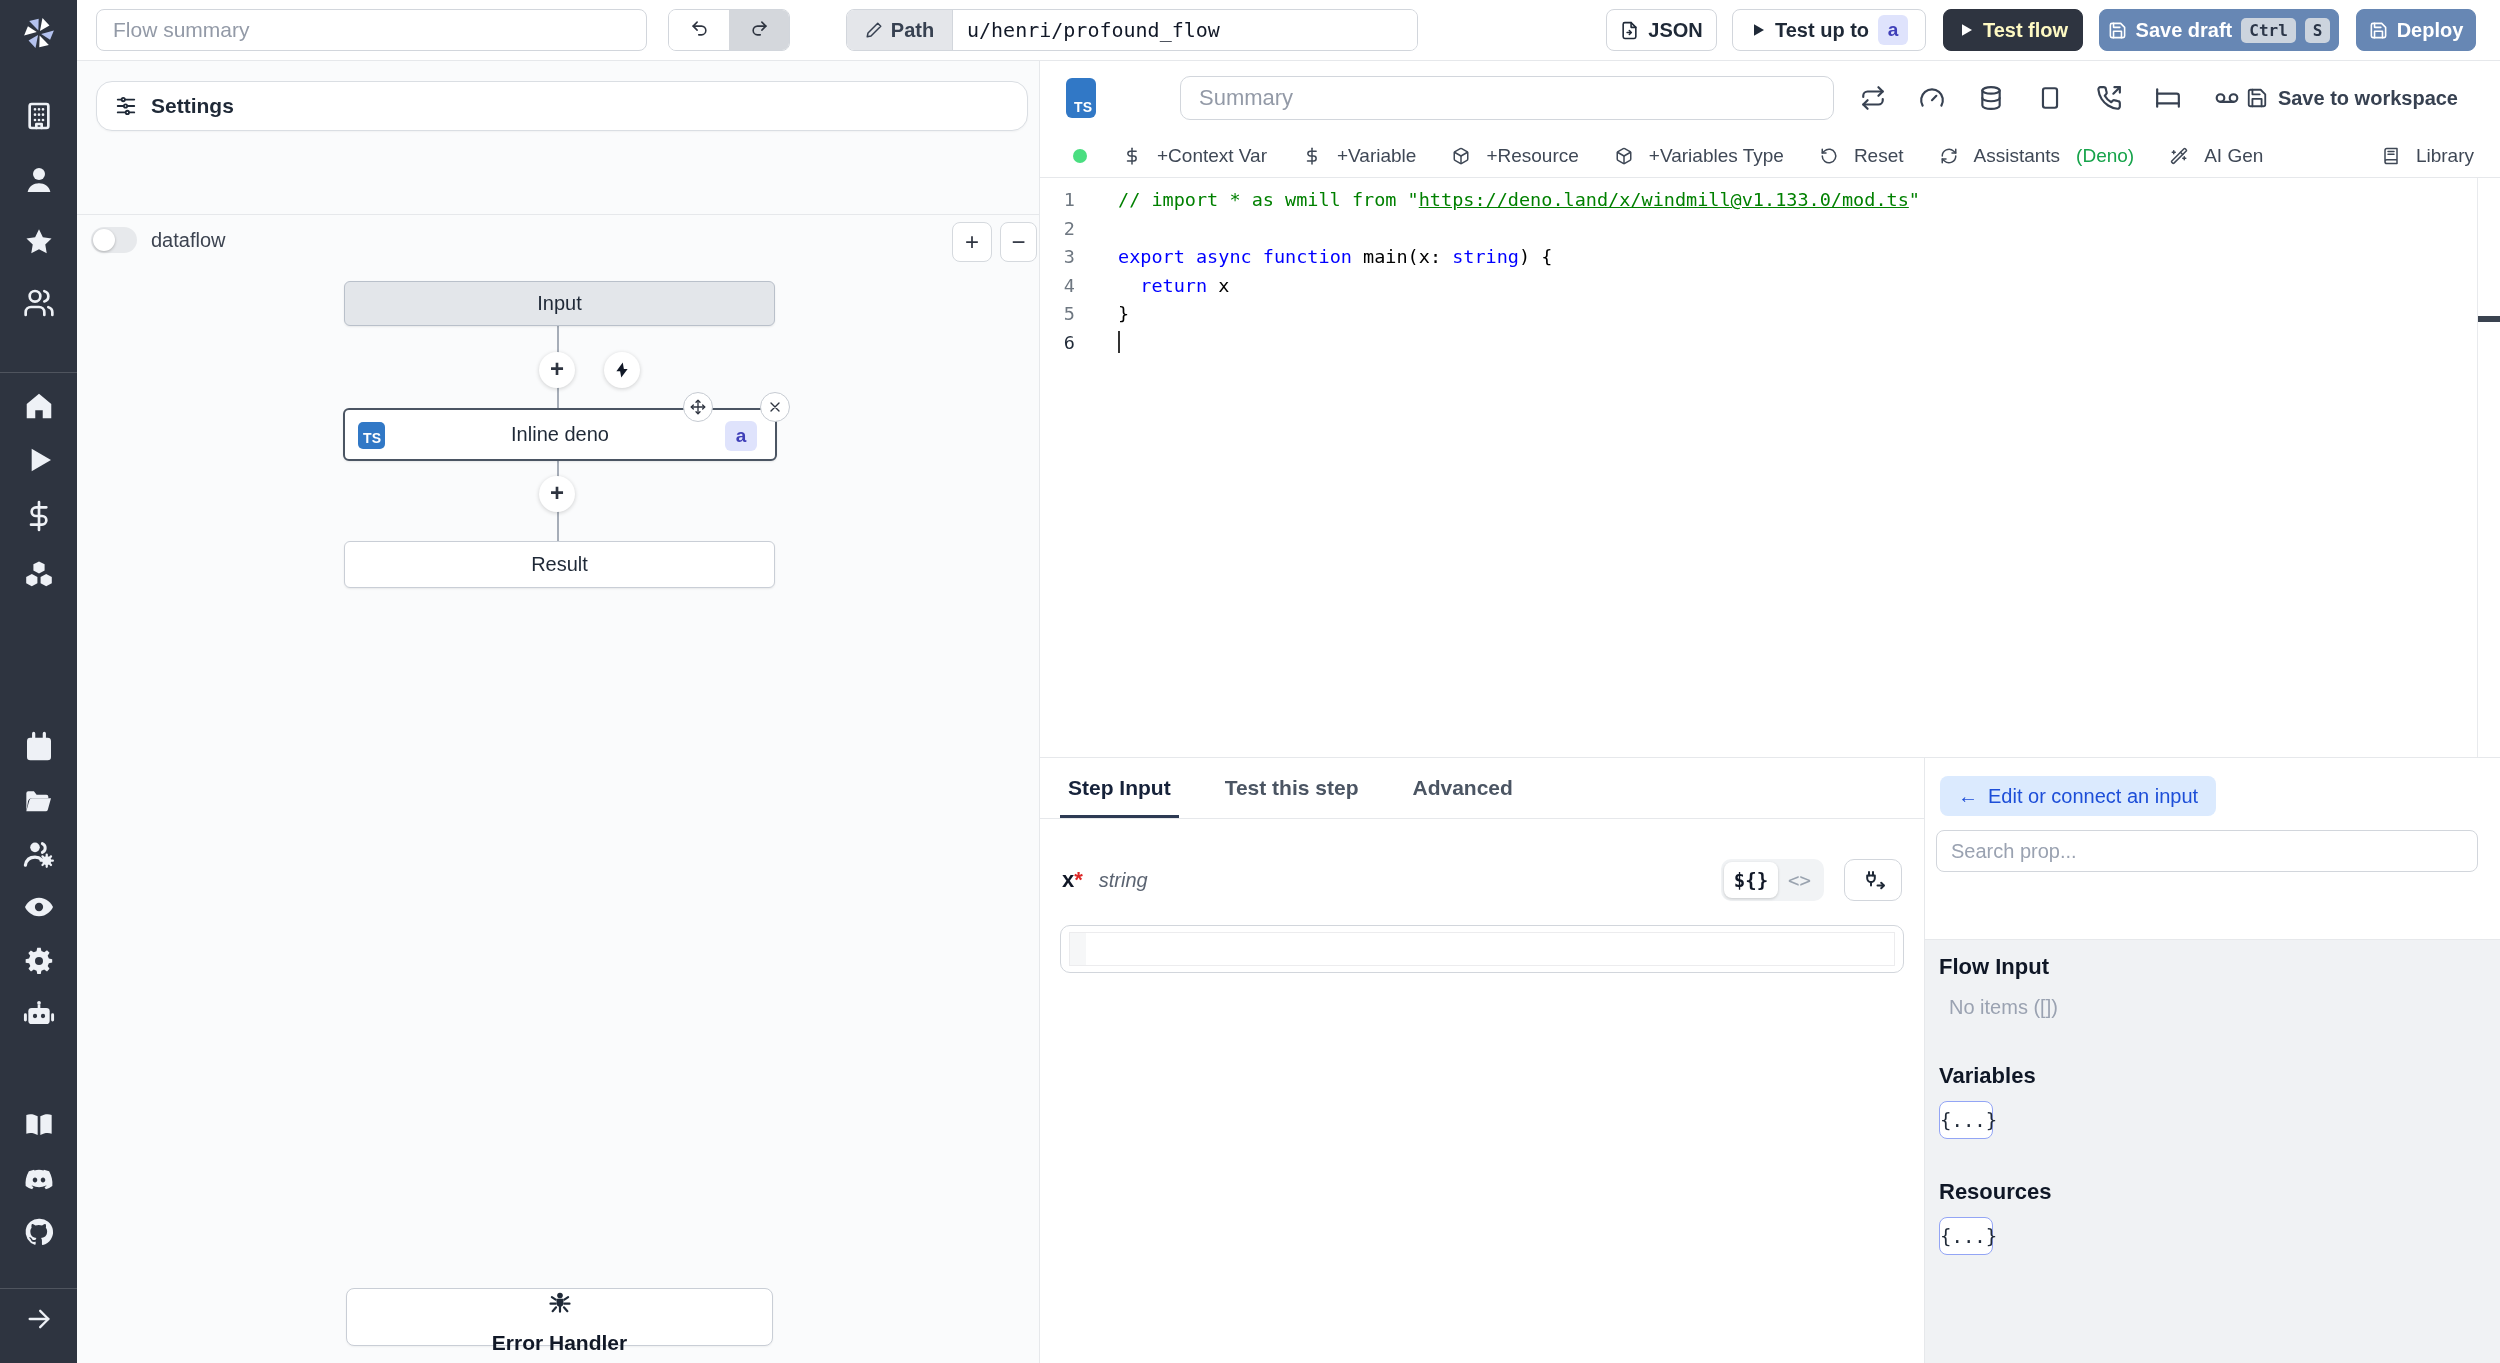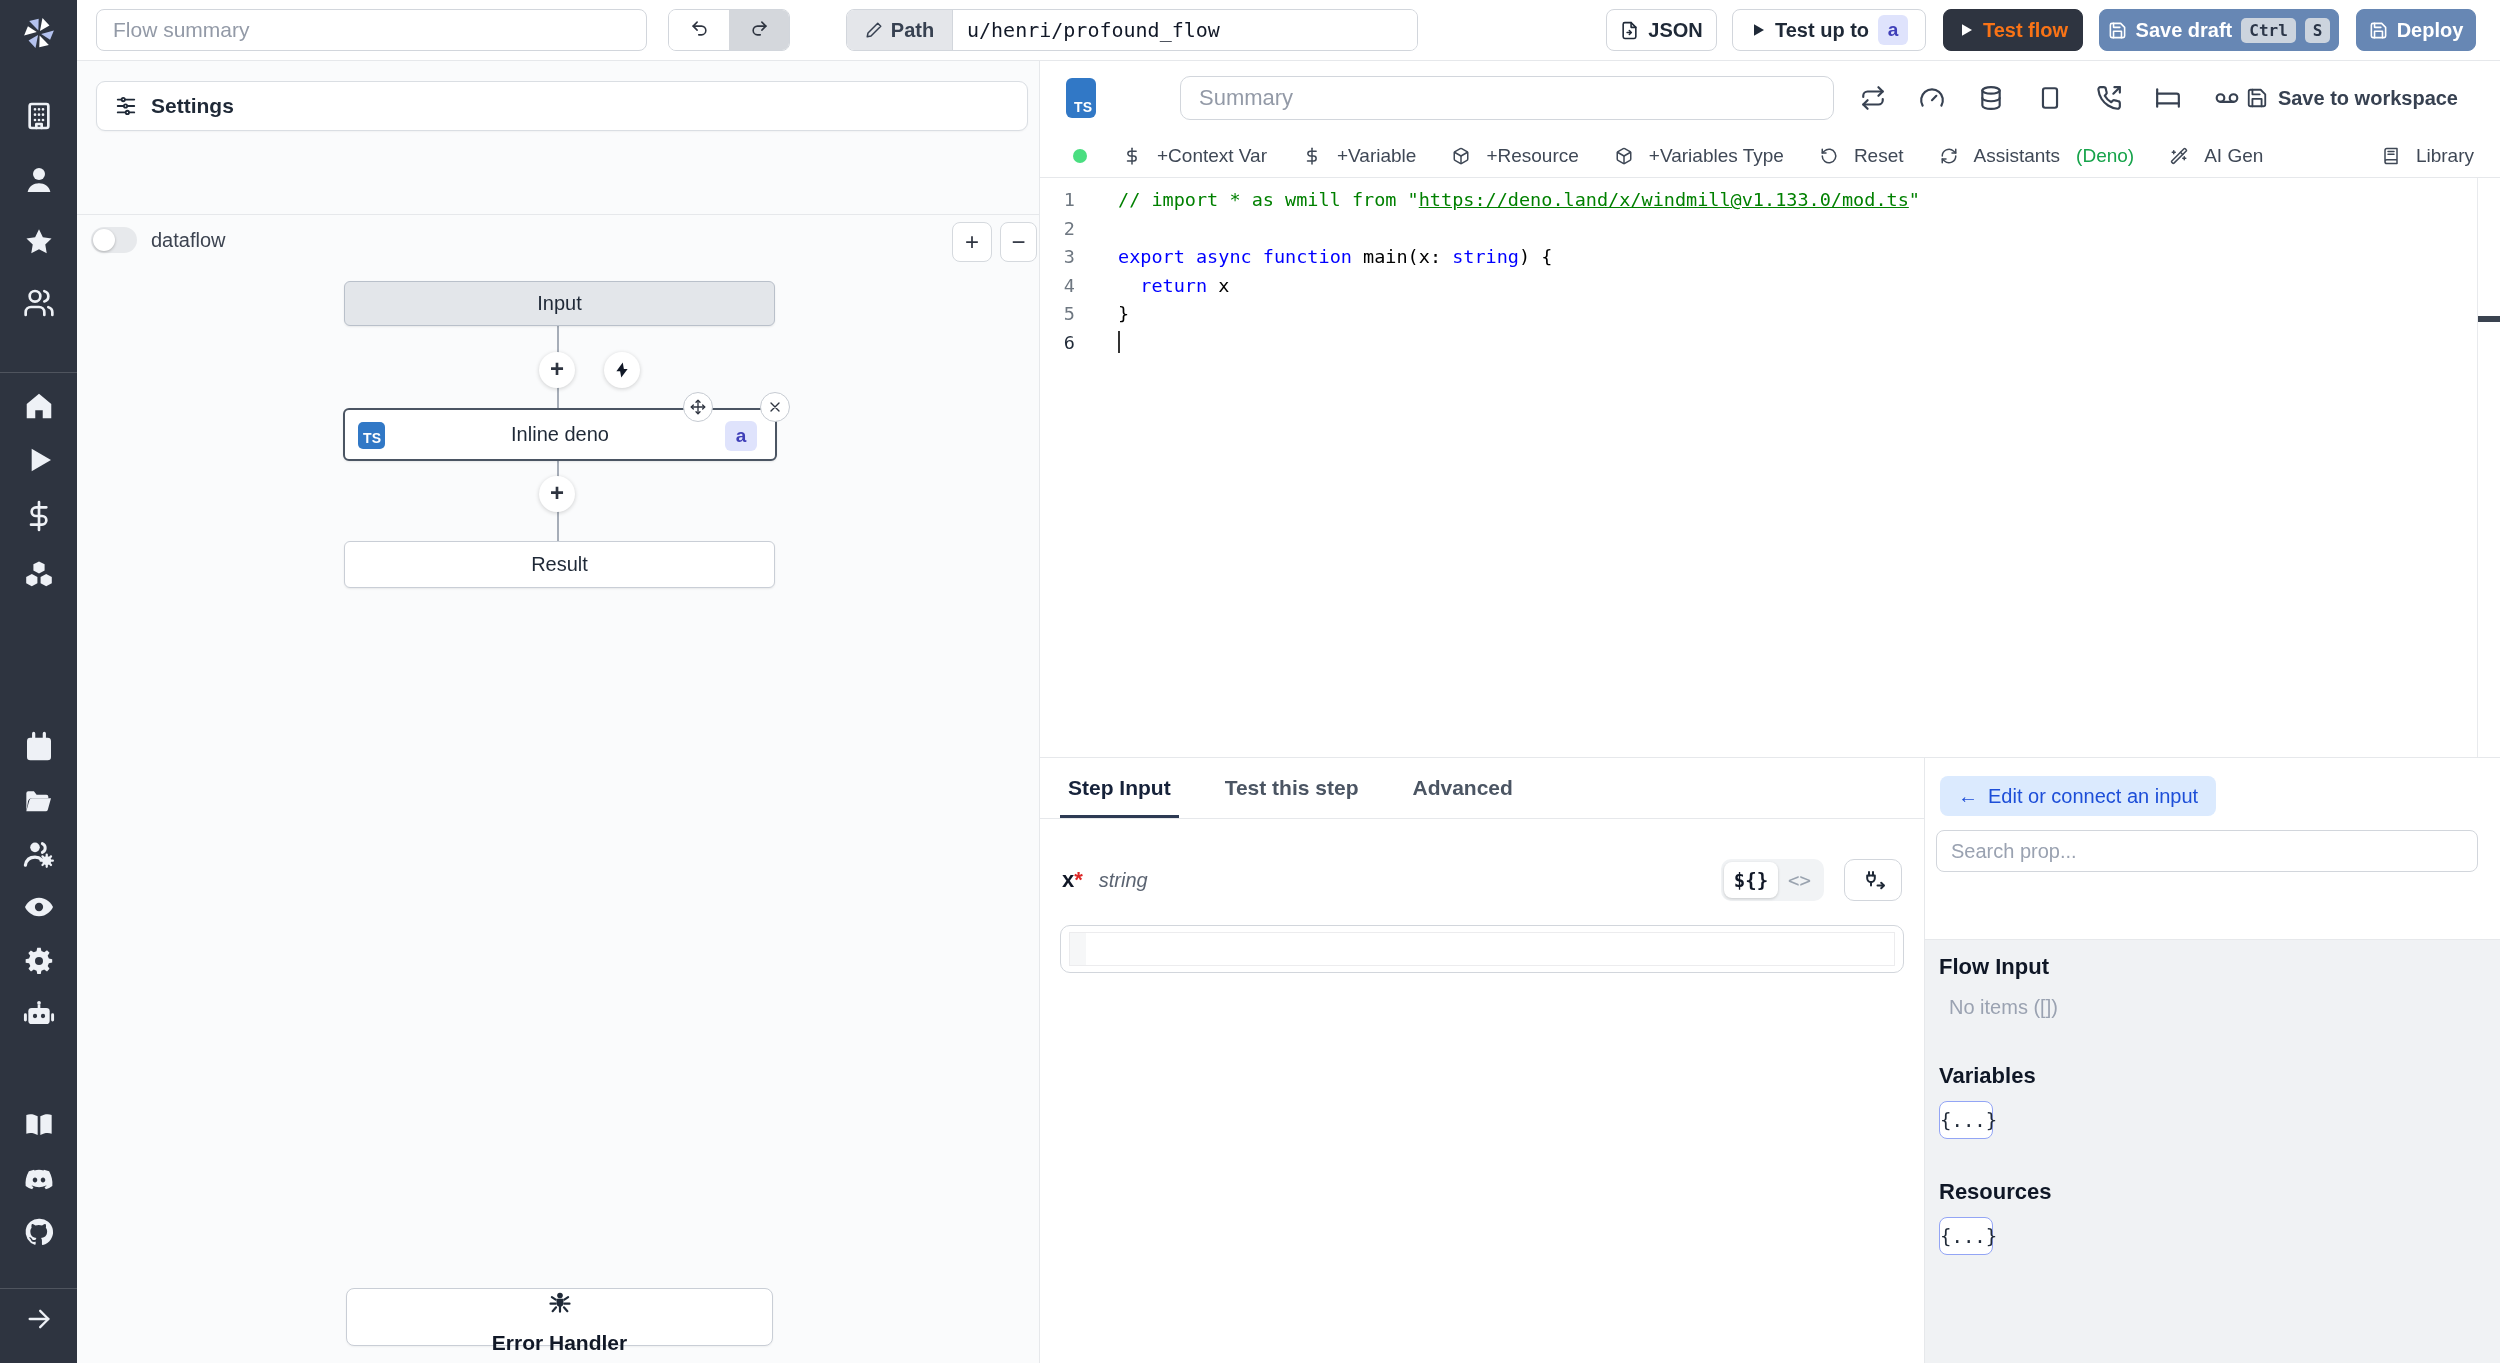--- a/index.html
+++ b/index.html
@@ -22,27 +22,27 @@
   .undo-group { left:591px; width:122px; display:flex; border:1px solid #d2d6dc; border-radius:8px; overflow:hidden; }
   .undo-group button { flex:1; border:none; background:#fff; font-size:23px; color:#2e3440; cursor:pointer; line-height:1; }
   .undo-group button.pressed { background:#d4d7dc; }
   .path-group { left:769px; width:572px; display:flex; border:1px solid #d2d6dc; border-radius:8px; overflow:hidden; background:#fff; }
   .path-chip { width:106px; background:#e4e6ea; display:flex; align-items:center; justify-content:center; gap:8px; font-size:20px; font-weight:600; color:#374151; border-right:1px solid #d2d6dc; }
   .path-chip svg { width:18px; height:18px; }
   .path-val { flex:1; border:none; outline:none; font-family:"DejaVu Sans Mono",monospace; font-size:20px; color:#111827; padding:0 14px; }
   .tb-btn { display:flex; align-items:center; justify-content:center; gap:9px; border:1px solid #d2d6dc; background:#fff; border-radius:8px; font-size:20px; font-weight:600; color:#1f2937; cursor:pointer; font-family:"Liberation Sans",sans-serif; }
   .tb-btn svg { width:19px; height:19px; }
   .badge-a { background:#dfe3fc; color:#3f3fb8; border-radius:6px; width:30px; height:30px; display:flex; align-items:center; justify-content:center; font-size:19px; font-weight:700; }
-  .btn-dark { background:#2e3440; border-color:#2e3440; color:#f97316; }
+  .btn-dark { background:#2e3440; border-color:#2e3440; color:#fef9c3; }
   .btn-steel { background:#6787b4; border-color:#6787b4; color:#fff; }
   .kbd { background:#ccd4de; color:#2b3648; border-radius:5px; font-family:"DejaVu Sans Mono",monospace; font-size:16px; padding:3px 8px; font-weight:700; }
 
   
   .flow { position:absolute; left:77px; top:61px; width:963px; height:1302px; background:#fafbfc; border-right:1px solid #e6e8eb; }
-  .panel-btn { position:absolute; left:19px; width:932px; height:50px; background:#fff; border:1px solid #dadee3; border-radius:9px; display:flex; align-items:center; gap:14px; padding:0 18px; font-size:21px; font-weight:700; color:#1f2937; cursor:pointer; box-shadow:0 1px 2px rgba(0,0,0,.04); }
+  .panel-btn { position:absolute; left:19px; width:932px; height:50px; background:#fff; border:1px solid #dadee3; border-radius:16px; display:flex; align-items:center; gap:14px; padding:0 18px; font-size:21px; font-weight:700; color:#1f2937; cursor:pointer; box-shadow:0 1px 2px rgba(0,0,0,.04); }
   .panel-btn svg { width:22px; height:22px; color:#1f2937; }
   .flow-div { position:absolute; left:0; top:153px; width:963px; height:1px; background:#e6e8eb; }
   .toggle { border-radius:999px; background:#e7e9ec; position:relative; cursor:pointer; }
   .toggle .knob { position:absolute; top:2px; left:2px; background:#fff; border-radius:50%; box-shadow:0 1px 3px rgba(0,0,0,.25); }
   .dataflow-label { position:absolute; left:74px; top:166px; height:26px; display:flex; align-items:center; font-size:20px; color:#3c4350; }
   .zoom-btn { position:absolute; top:161px; height:40px; background:#fff; border:1px solid #d5d9de; border-radius:8px; font-size:24px; color:#2e3440; display:flex; align-items:center; justify-content:center; cursor:pointer; }
   .vline { position:absolute; width:2px; background:#a6adb8; }
   .node { position:absolute; display:flex; align-items:center; justify-content:center; font-size:20px; color:#1f2937; border-radius:6px; box-shadow:0 1px 2px rgba(0,0,0,.08); cursor:pointer; }
   .node-input { background:#e3e6ea; border:1px solid #b9c0ca; }
   .node-step { background:#fff; border:2px solid #4b5563; }

